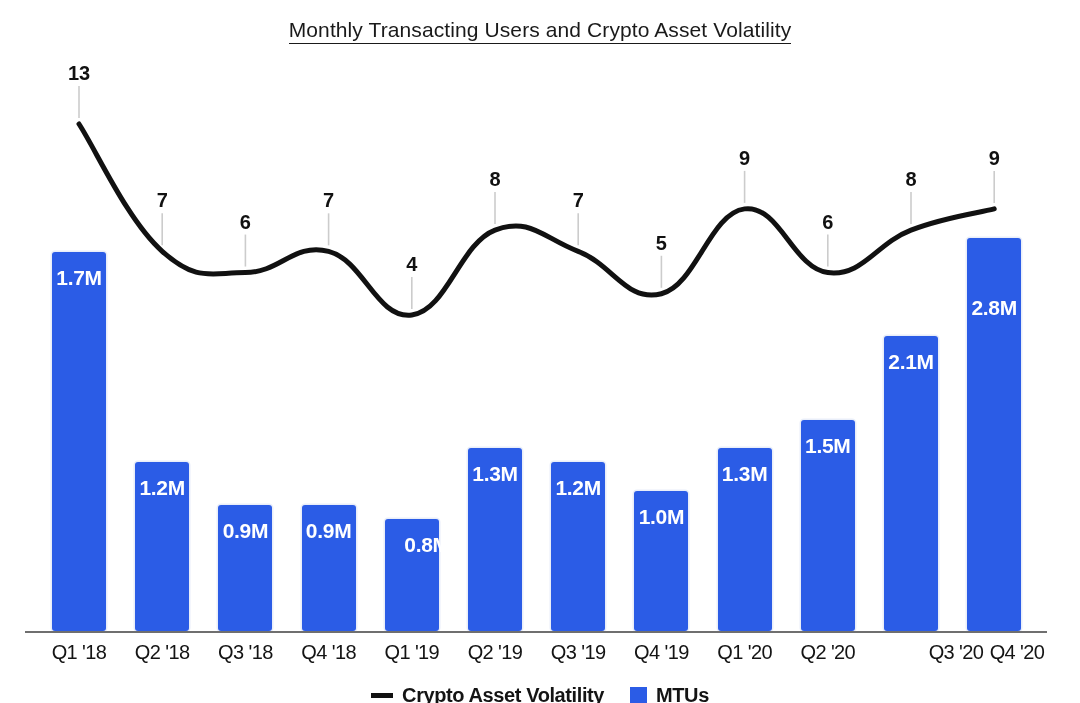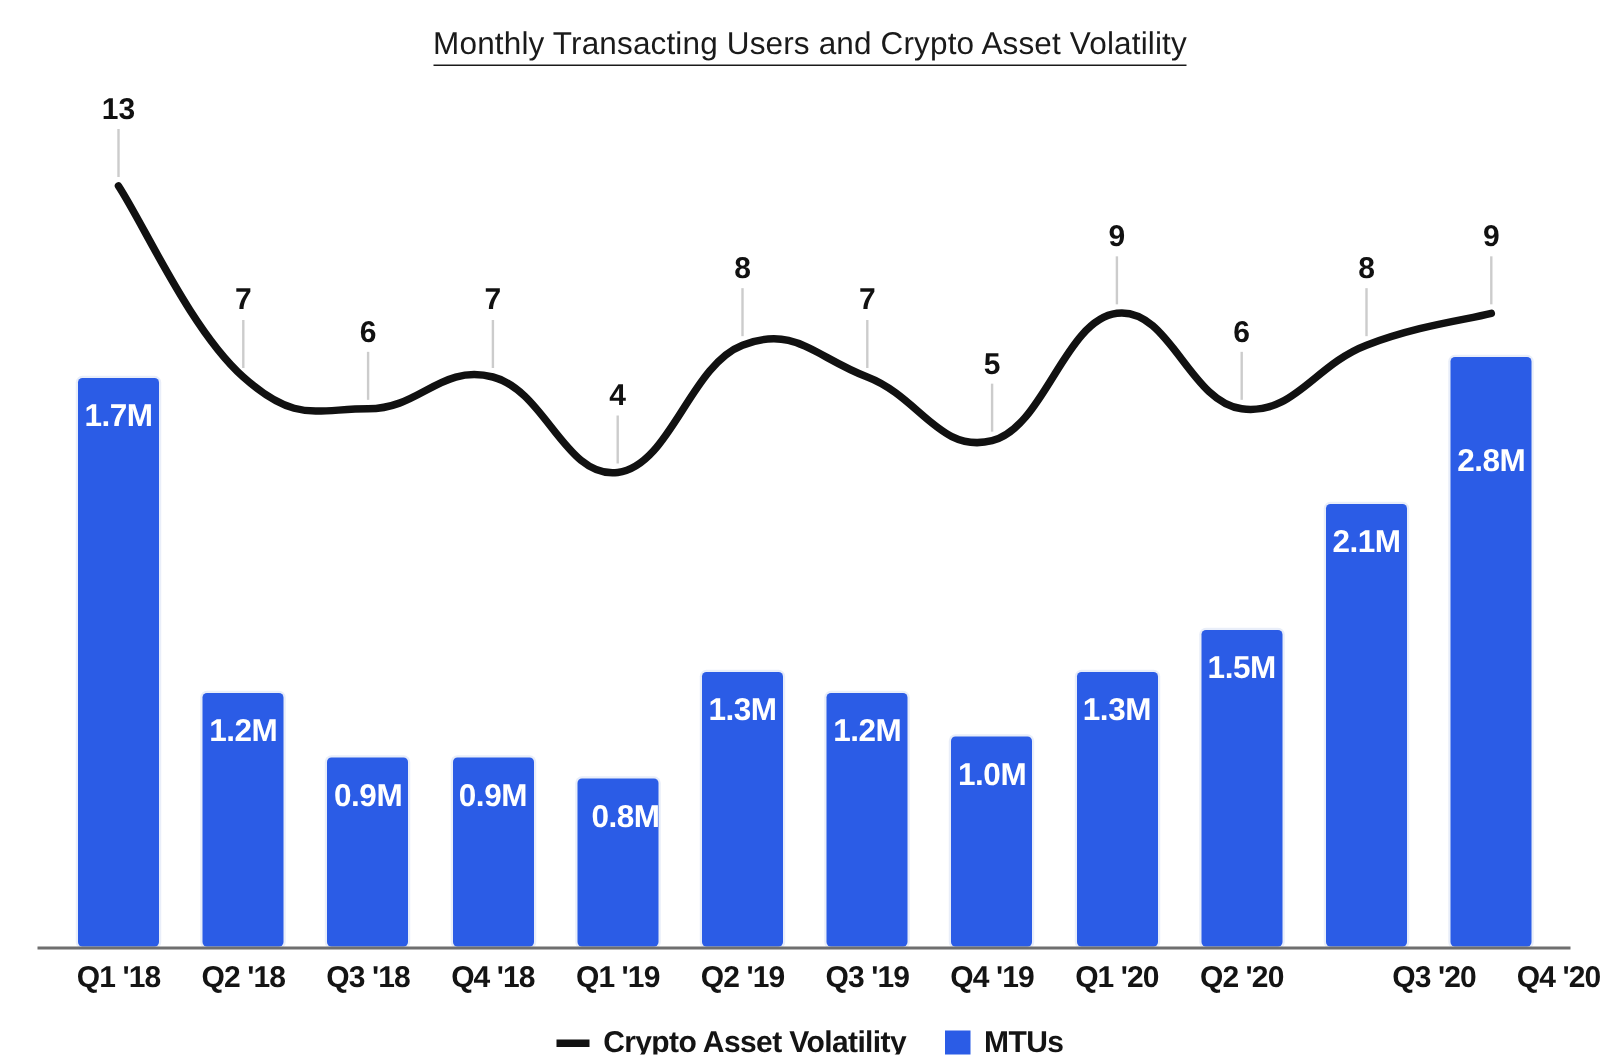--- a/index.html
+++ b/index.html
@@ -90,21 +90,21 @@
     left: 25px;
     top: 631px;
     width: 1022px;
     height: 2px;
     background: #6f6f6f;
   }
   .x-tick-label {
     position: absolute;
     top: 641px;
     font-size: 20px;
-    font-weight: bold;
+    font-weight: normal;
     color: #141414;
     letter-spacing: -0.6px;
     transform: translateX(-50%);
     white-space: nowrap;
   }
 
   
   .legend {
     position: absolute;
     left: 0;
@@ -177,21 +177,21 @@
         <div class="bar" style="left: 717.6px; top: 448.35px; width: 54px; height: 182.65px; background: rgb(43, 92, 230);"></div>
         <div class="bar" style="left: 800.8px; top: 420.25px; width: 54px; height: 210.75px; background: rgb(43, 92, 230);"></div>
         <div class="bar" style="left: 884px; top: 335.95px; width: 54px; height: 295.05px; background: rgb(43, 92, 230);"></div>
         <div class="bar" style="left: 967.2px; top: 237.6px; width: 54px; height: 393.4px; background: rgb(43, 92, 230);"></div>
       </div>
     <div id="bar-labels-layer">
         <div class="bar-label" style="left: 79px; top: 265.65px;">1.7M</div>
         <div class="bar-label" style="left: 162.2px; top: 476.4px;">1.2M</div>
         <div class="bar-label" style="left: 245.4px; top: 518.55px;">0.9M</div>
         <div class="bar-label" style="left: 328.6px; top: 518.55px;">0.9M</div>
-        <div class="bar-label" style="left: 417px; top: 532.6px;">0.8M</div>
+        <div class="bar-label" style="left: 427px; top: 532.6px;">0.8M</div>
         <div class="bar-label" style="left: 495px; top: 462.35px;">1.3M</div>
         <div class="bar-label" style="left: 578.2px; top: 476.4px;">1.2M</div>
         <div class="bar-label" style="left: 661.4px; top: 504.5px;">1.0M</div>
         <div class="bar-label" style="left: 744.6px; top: 462.35px;">1.3M</div>
         <div class="bar-label" style="left: 827.8px; top: 434.25px;">1.5M</div>
         <div class="bar-label" style="left: 911px; top: 349.95px;">2.1M</div>
         <div class="bar-label" style="left: 994.2px; top: 251.6px; margin-top: 44px;">2.8M</div>
       </div>
     <div id="point-labels-layer">
         <div class="point-label" style="left: 79px; top: 62px;">13</div>
@@ -215,21 +215,21 @@
       <div class="x-tick-label" style="left: 162.2px;">Q2 '18</div>
       <div class="x-tick-label" style="left: 245.4px;">Q3 '18</div>
       <div class="x-tick-label" style="left: 328.6px;">Q4 '18</div>
       <div class="x-tick-label" style="left: 411.8px;">Q1 '19</div>
       <div class="x-tick-label" style="left: 495px;">Q2 '19</div>
       <div class="x-tick-label" style="left: 578.2px;">Q3 '19</div>
       <div class="x-tick-label" style="left: 661.4px;">Q4 '19</div>
       <div class="x-tick-label" style="left: 744.6px;">Q1 '20</div>
       <div class="x-tick-label" style="left: 827.8px;">Q2 '20</div>
       <div class="x-tick-label" style="left: 956px; text-align: center;">Q3 '20</div>
-      <div class="x-tick-label" style="left: 1039px;">Q4 '20</div>
+      <div class="x-tick-label" style="left: 1017px;">Q4 '20</div>
     </div>
 
   <div class="legend">
     <div class="legend-item">
       <span class="legend-swatch-line"></span>
       <span>Crypto Asset Volatility</span>
     </div>
     <div class="legend-item">
       <span class="legend-swatch-box"></span>
       <span>MTUs</span>

